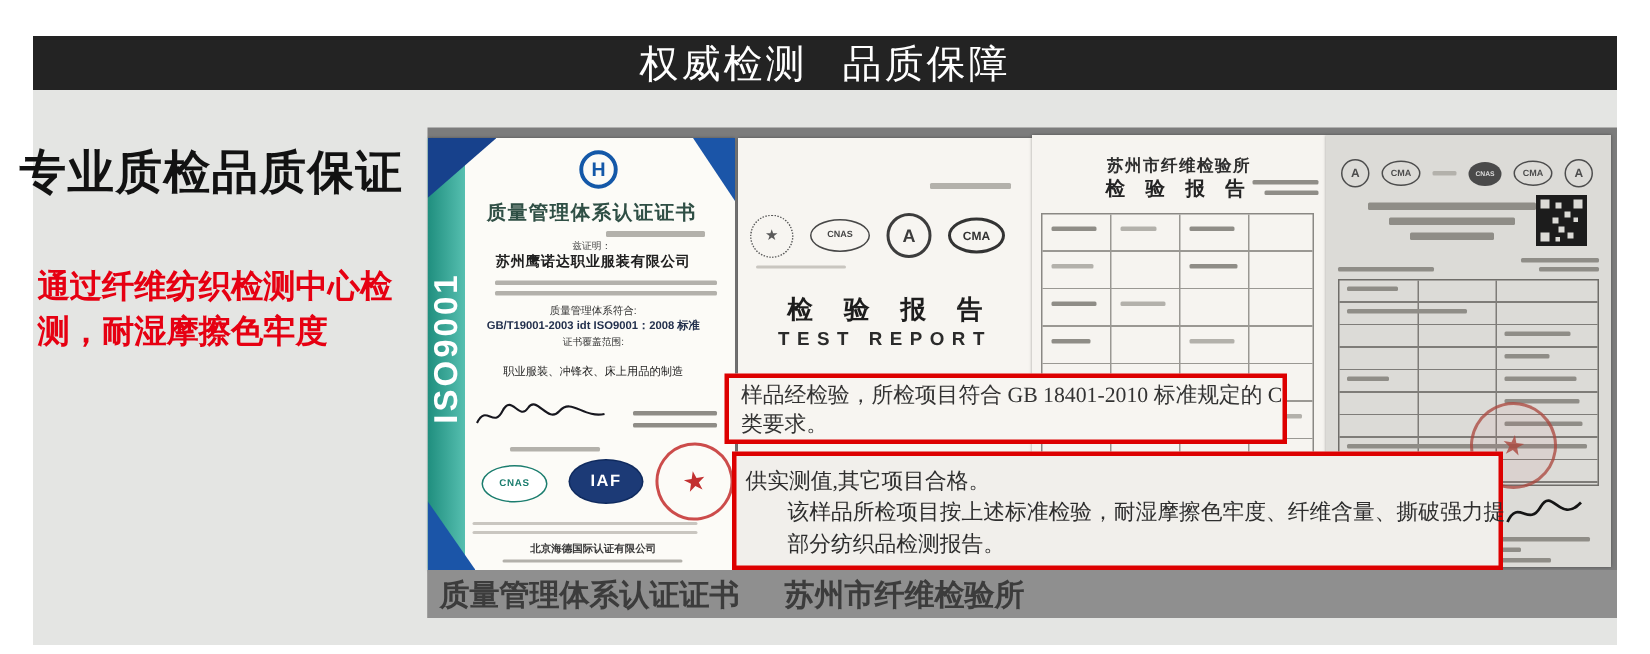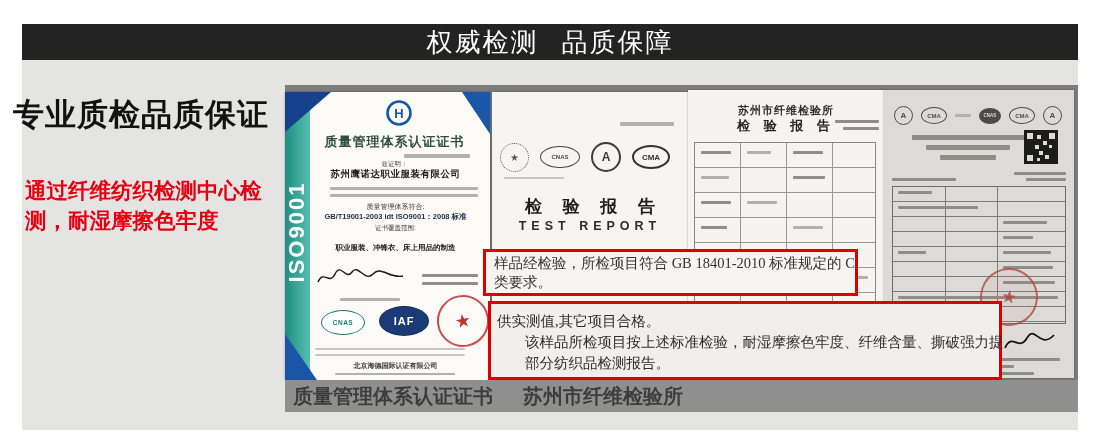--- a/index.html
+++ b/index.html
@@ -55,21 +55,21 @@
       </div>
       <div class="abs center" style="top:41px;padding-left:14px;box-sizing:border-box;font-size:13px;font-weight:bold;color:#2f4f45;letter-spacing:1px;">质量管理体系认证证书</div>
       <div class="bar" style="top:62px;right:20px;width:66px;height:4px;"></div>
       <div class="abs center" style="top:68px;padding-left:14px;box-sizing:border-box;font-size:6.5px;color:#444;">兹证明：</div>
       <div class="abs center" style="top:76px;padding-left:16px;box-sizing:border-box;font-size:9.5px;font-weight:bold;color:#202020;letter-spacing:0.5px;">苏州鹰诺达职业服装有限公司</div>
       <div class="bar" style="top:95px;left:45px;width:148px;"></div>
       <div class="bar" style="top:102px;left:45px;width:148px;"></div>
       <div class="abs center" style="top:110px;padding-left:16px;box-sizing:border-box;font-size:7px;color:#333;">质量管理体系符合:</div>
       <div class="abs center" style="top:120px;padding-left:16px;box-sizing:border-box;font-size:7.5px;font-weight:bold;color:#23304d;">GB/T19001-2003 idt ISO9001：2008 标准</div>
       <div class="abs center" style="top:132px;padding-left:16px;box-sizing:border-box;font-size:6.5px;color:#333;">证书覆盖范围:</div>
-      <div class="abs center" style="top:151px;padding-left:16px;box-sizing:border-box;font-size:7.5px;color:#222;font-weight:bold;">职业服装、冲锋衣、床上用品的制造</div>
+      <div class="abs center" style="top:151px;padding-left:16px;box-sizing:border-box;font-size:7.5px;color:#222;">职业服装、冲锋衣、床上用品的制造</div>
 
       <div class="abs" style="left:30px;top:174px;">
         <svg width="92" height="24" viewBox="0 0 92 24">
           <path d="M3,16 C9,3 14,20 20,8 S31,15 37,6 S50,17 58,8 S74,13 88,10" fill="none" stroke="#17171f" stroke-width="1.4"></path>
         </svg>
       </div>
       <div class="bar bar-d" style="top:182px;right:12px;width:56px;"></div>
       <div class="bar bar-d" style="top:190px;right:12px;width:56px;"></div>
       <div class="bar" style="top:206px;left:55px;width:60px;"></div>
 

